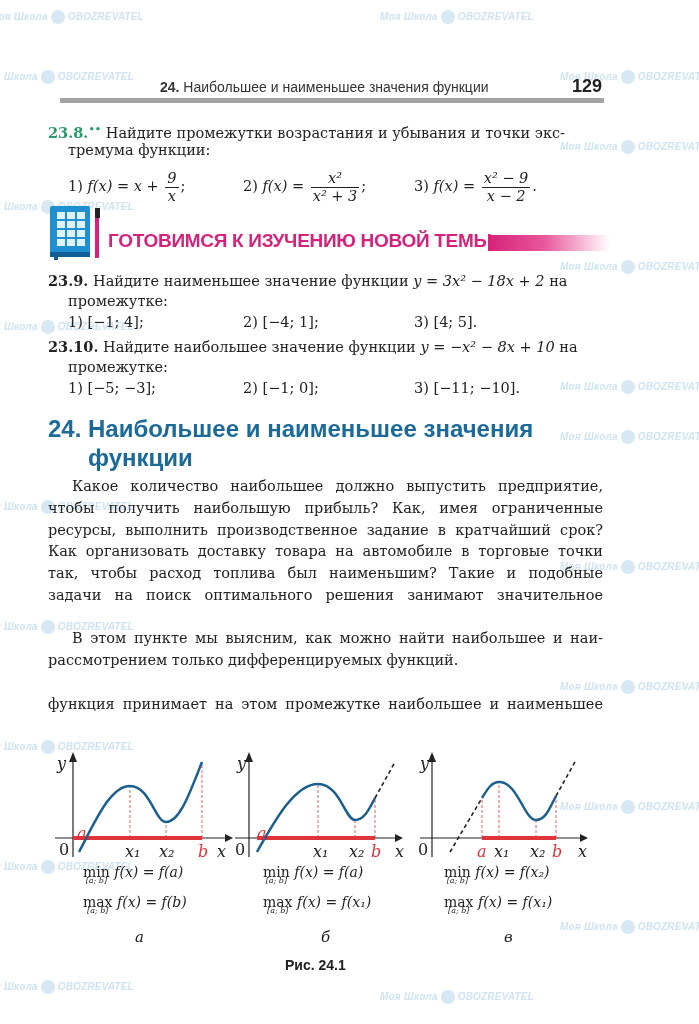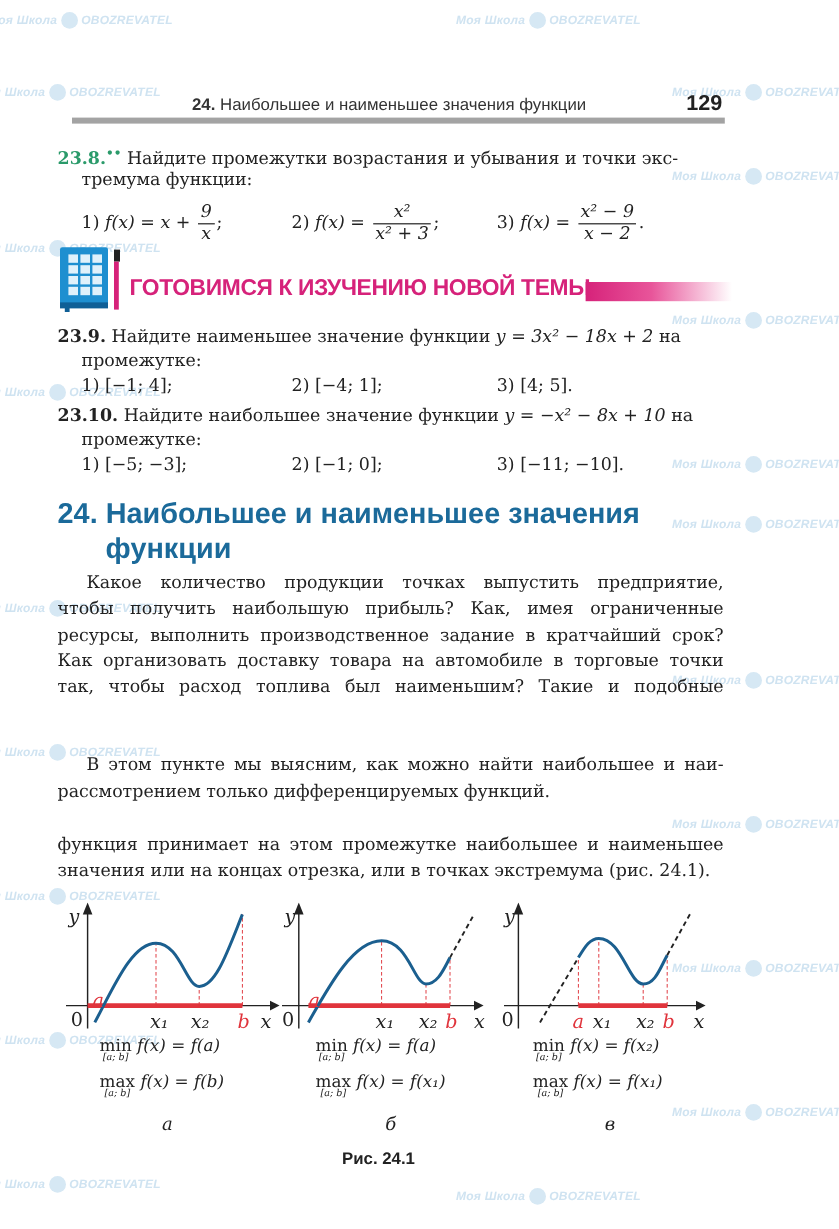--- a/index.html
+++ b/index.html
@@ -131,35 +131,35 @@
 </div>
 <div class="t" style="left:68px;top:357px">промежутке:</div>
 <div class="t" style="left:68px;top:378px">1) [−5; −3];</div>
 <div class="t" style="left:243px;top:378px">2) [−1; 0];</div>
 <div class="t" style="left:414px;top:378px">3) [−11; −10].</div>
 
 <div class="h2" style="left:48px;top:414px">24. Наибольшее и наименьшее значения</div>
 <div class="h2" style="left:88px;top:443px">функции</div>
 
 <div class="para" style="top:476px">
-  <span class="ln" style="padding-left:24px">Какое количество продукции точках выпустить предприятие,</span>
+  <span class="ln" style="padding-left:24px">Какое количество наибольшее должно выпустить предприятие,</span>
   <span class="ln">чтобы получить наибольшую прибыль? Как, имея ограниченные</span>
   <span class="ln">ресурсы, выполнить производственное задание в кратчайший срок?</span>
   <span class="ln">Как организовать доставку товара на автомобиле в торговые точки</span>
   <span class="ln">так, чтобы расход топлива был наименьшим? Такие и подобные</span>
+  <span class="ln">задачи на поиск оптимального решения занимают значительное</span>
 </div>
 
 <div class="para" style="top:628px">
   <span class="ln" style="padding-left:24px">В этом пункте мы выясним, как можно найти наибольшее и наи-</span>
   <span class="ln last">рассмотрением только дифференцируемых функций.</span>
 </div>
 
 <div class="para" style="top:694px">
   <span class="ln">функция принимает на этом промежутке наибольшее и наименьшее</span>
-  <span class="ln last">значения или на концах отрезка, или в точках экстремума (рис. 24.1).</span>
 </div>
 
 <div class="fig" style="left:55px">
   <svg width="180" height="110" viewBox="0 0 180 110">
     <line x1="0" y1="86" x2="170" y2="86" stroke="#222" stroke-width="1.2"></line>
     <polygon points="170,82 178,86 170,90" fill="#222"></polygon>
     <line x1="18" y1="105" x2="18" y2="8" stroke="#222" stroke-width="1.2"></line>
     <polygon points="14,10 18,0 22,10" fill="#222"></polygon>
     <line x1="18" y1="86" x2="147" y2="86" stroke="#e0343c" stroke-width="4"></line>
     <line x1="75" y1="86" x2="75" y2="34" stroke="#e0343c" stroke-width="0.8" stroke-dasharray="3,2"></line>

